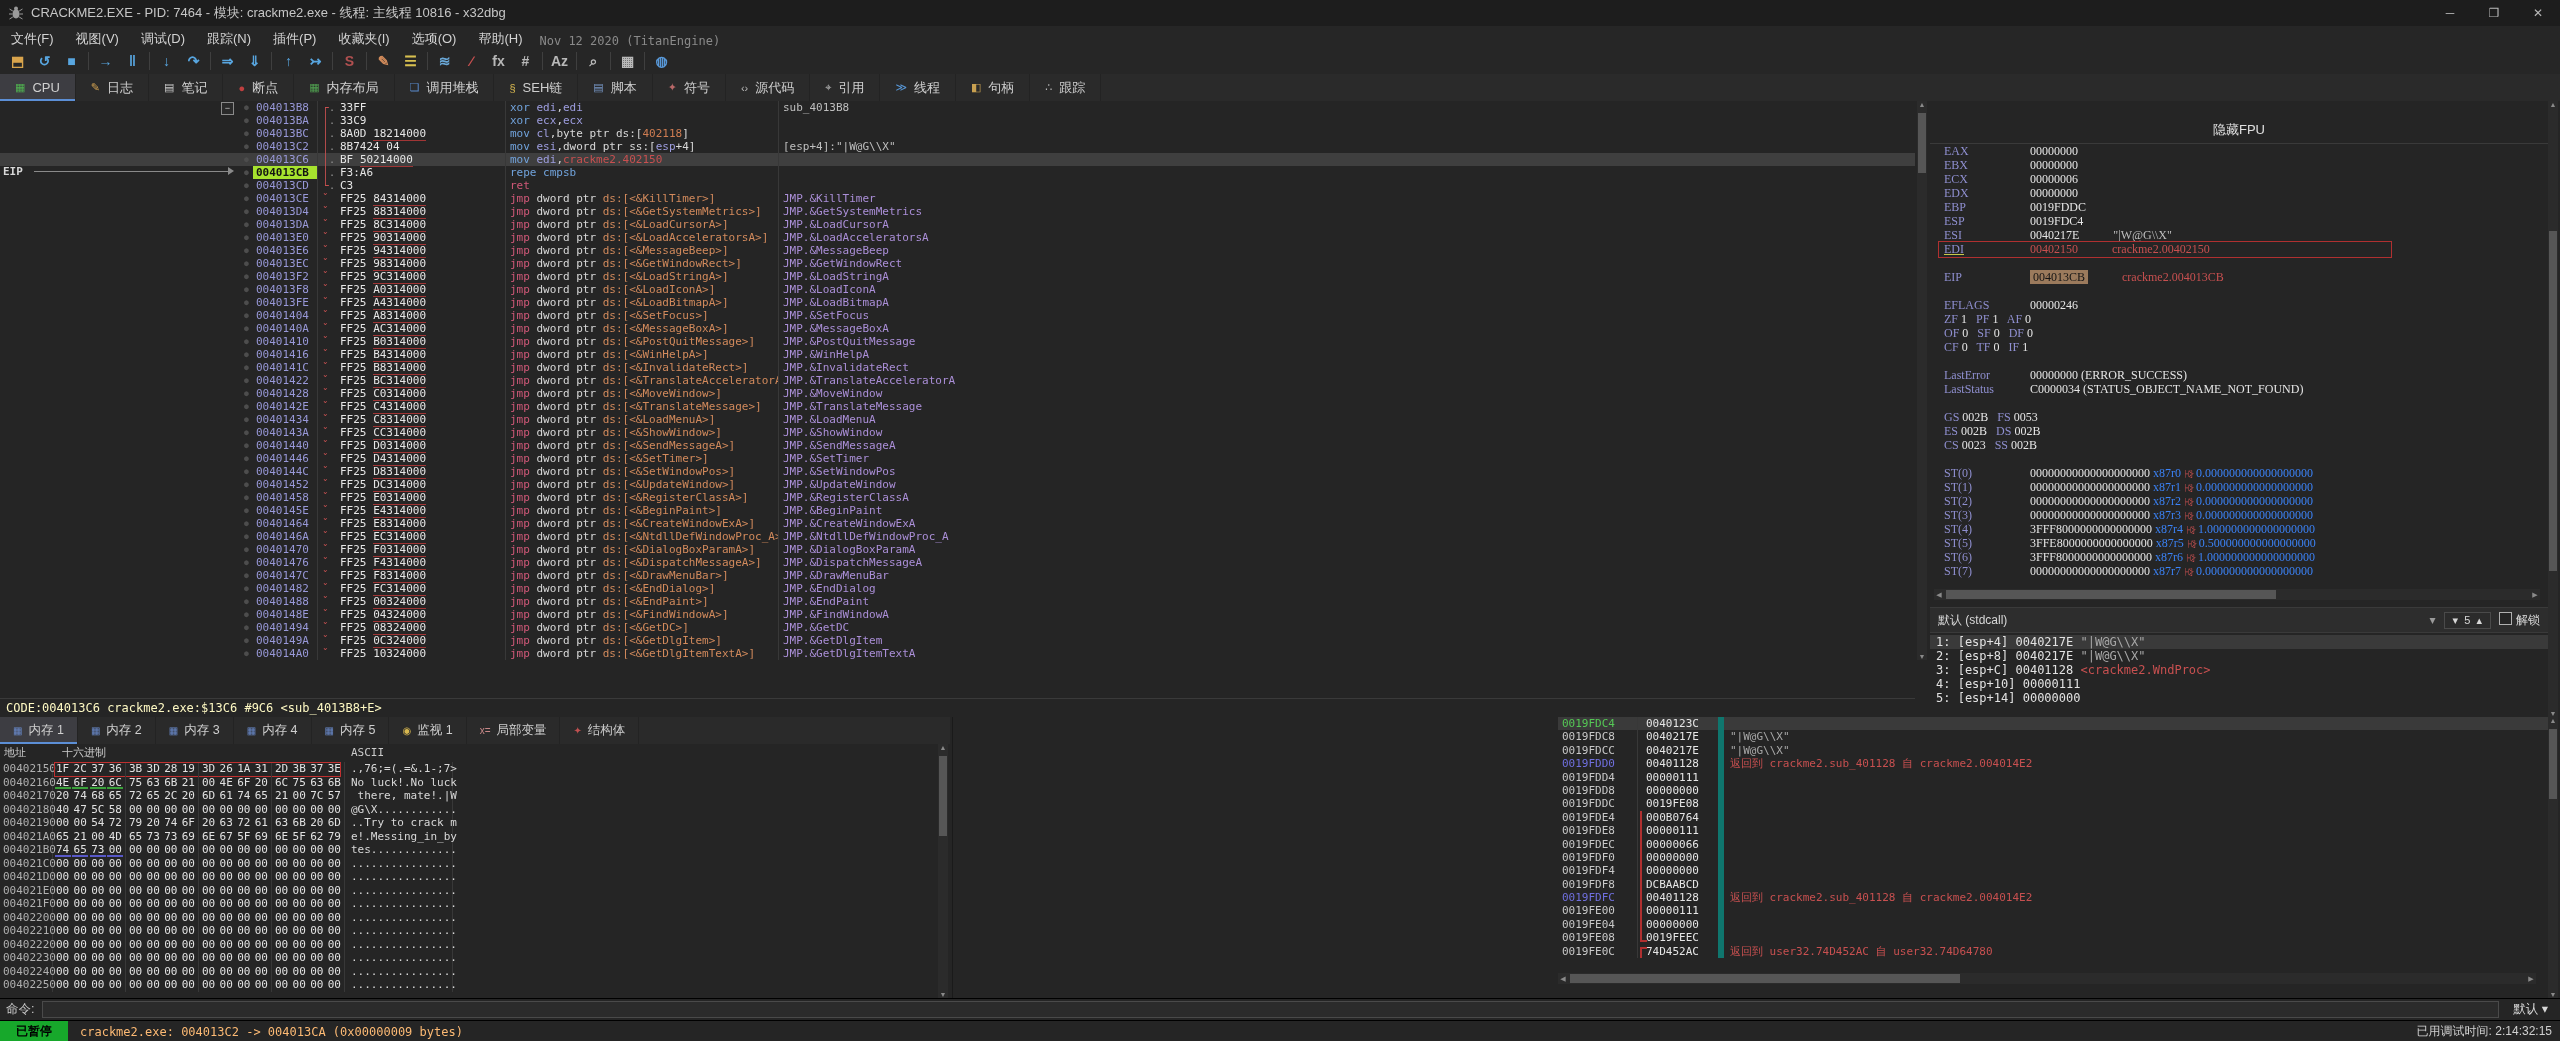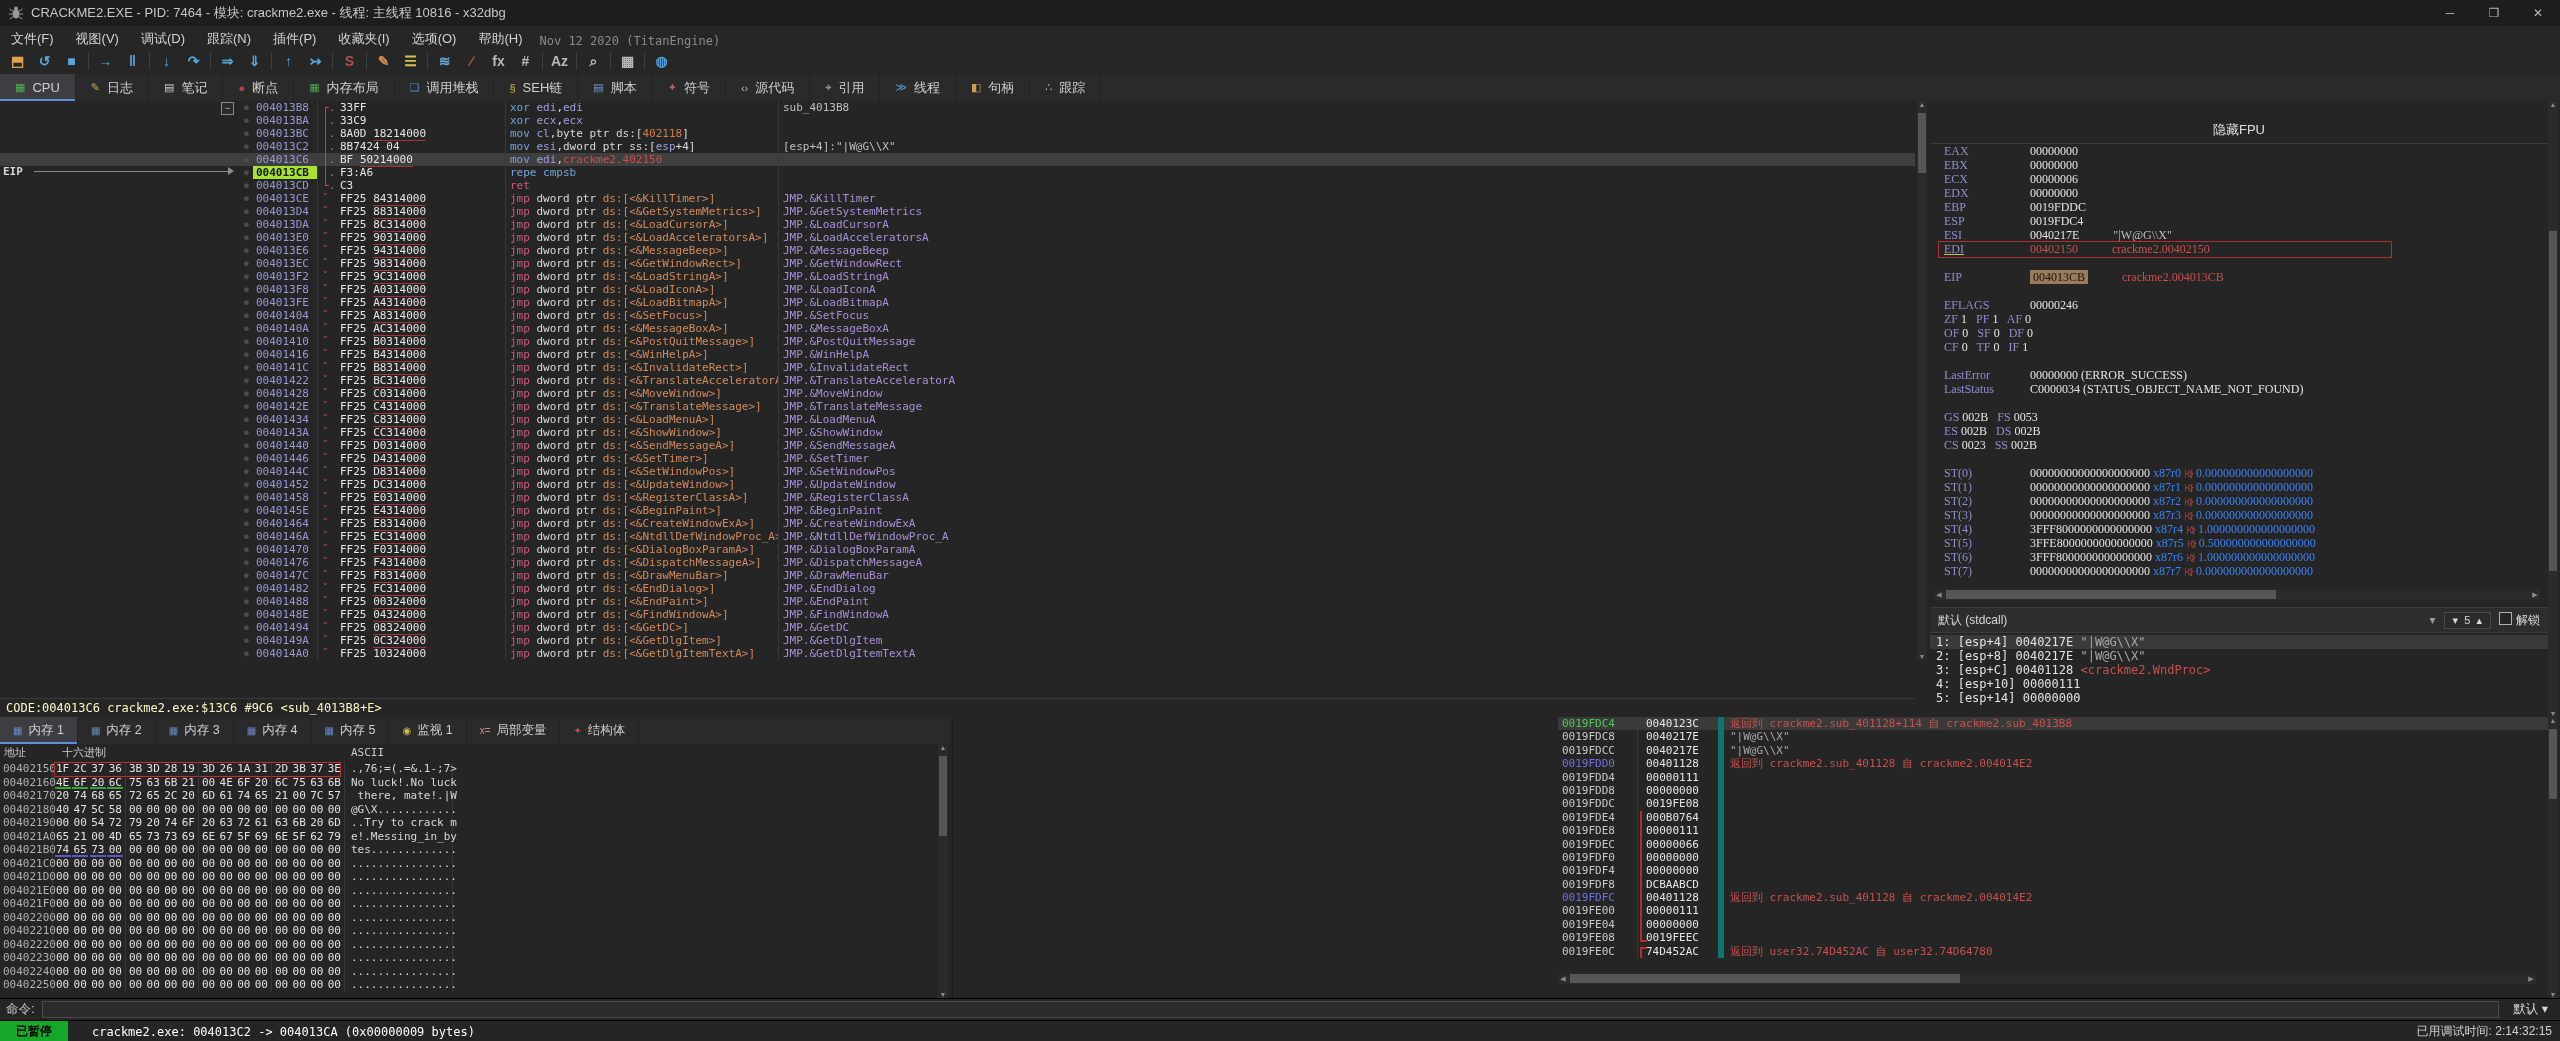--- a/index.html
+++ b/index.html
@@ -114,21 +114,21 @@
 
   
   #cmdrow{left:0;top:998px;width:2560px;height:22px;background:#252525;border-top:1px solid #000;
           display:flex;align-items:center;padding:0 6px;box-sizing:border-box;font-size:12.5px;color:#c8c8c8}
   #cmdinput{flex:1;height:15px;background:#2b2b2b;border:1px solid #4a4a4a;margin:0 8px}
   #cmddefault{color:#d8d8d8;padding:0 6px}
   #statusbar{left:0;top:1020px;width:2560px;height:21px;background:#252525;border-top:1px solid #000;
              display:flex;align-items:center;font-size:12px}
   #pausebadge{background:#17a82b;color:#000;font-weight:bold;height:100%;display:flex;align-items:center;
               padding:0 16px;box-sizing:border-box}
-  #statusmsg{margin-left:24px;color:#ffffff;font-family:"DejaVu Sans Mono",monospace;font-size:12px}
+  #statusmsg{margin-left:12px;color:#fdba74;font-family:"DejaVu Sans Mono",monospace;font-size:12px}
   #statustime{position:absolute;right:8px;color:#d0d0d0}
 </style>
 </head>
 <body>
 
 <div id="app">
 
   <div class="abs titlebar">
     <svg class="appicon" viewBox="0 0 16 16">
       <ellipse cx="8" cy="9" rx="3.4" ry="4.4" fill="#9a9a9a"></ellipse>
@@ -896,21 +896,21 @@
   </div>
   <div class="abs vscroll" style="left:938px;top:744px;height:254px">
     <span class="sarrow" style="top:0">▲</span>
       <span class="sarrow" style="bottom:0">▼</span>
     <div class="vthumb" style="top:12px;height:80px"></div>
   </div>
   <div class="abs" id="gap"></div>
 
   <div class="abs" id="stackpane">
     <div id="stackrows">
-        <div class="srow sel"><span class="s-addr green">0019FDC4</span><span class="s-val">0040123C</span><span class="s-cmt"><span class="tk red">返回到 crackme2.sub_401128+114 自 crackme2.sub_4013B8</span></span></div>
+        <div class="srow sel"><span class="s-addr green">0019FDC4</span><span class="s-val">0040123C</span></div>
         <div class="srow"><span class="s-addr">0019FDC8</span><span class="s-val">0040217E</span><span class="s-cmt"><span class="tk gray">"|W@G\\X"</span></span></div>
         <div class="srow"><span class="s-addr">0019FDCC</span><span class="s-val">0040217E</span><span class="s-cmt"><span class="tk gray">"|W@G\\X"</span></span></div>
         <div class="srow"><span class="s-addr blue">0019FDD0</span><span class="s-val">00401128</span><span class="s-cmt"><span class="tk red">返回到 crackme2.sub_401128 自 crackme2.004014E2</span></span></div>
         <div class="srow"><span class="s-addr">0019FDD4</span><span class="s-val">00000111</span><span class="s-cmt"></span></div>
         <div class="srow"><span class="s-addr">0019FDD8</span><span class="s-val">00000000</span><span class="s-cmt"></span></div>
         <div class="srow"><span class="s-addr">0019FDDC</span><span class="s-val">0019FE08</span><span class="s-cmt"></span></div>
         <div class="srow"><span class="s-addr">0019FDE4</span><span class="s-val">000B0764</span><span class="brk"></span><span class="s-cmt"></span></div>
         <div class="srow"><span class="s-addr">0019FDE8</span><span class="s-val">00000111</span><span class="brk"></span><span class="s-cmt"></span></div>
         <div class="srow"><span class="s-addr">0019FDEC</span><span class="s-val">00000066</span><span class="brk"></span><span class="s-cmt"></span></div>
         <div class="srow"><span class="s-addr">0019FDF0</span><span class="s-val">00000000</span><span class="brk"></span><span class="s-cmt"></span></div>

